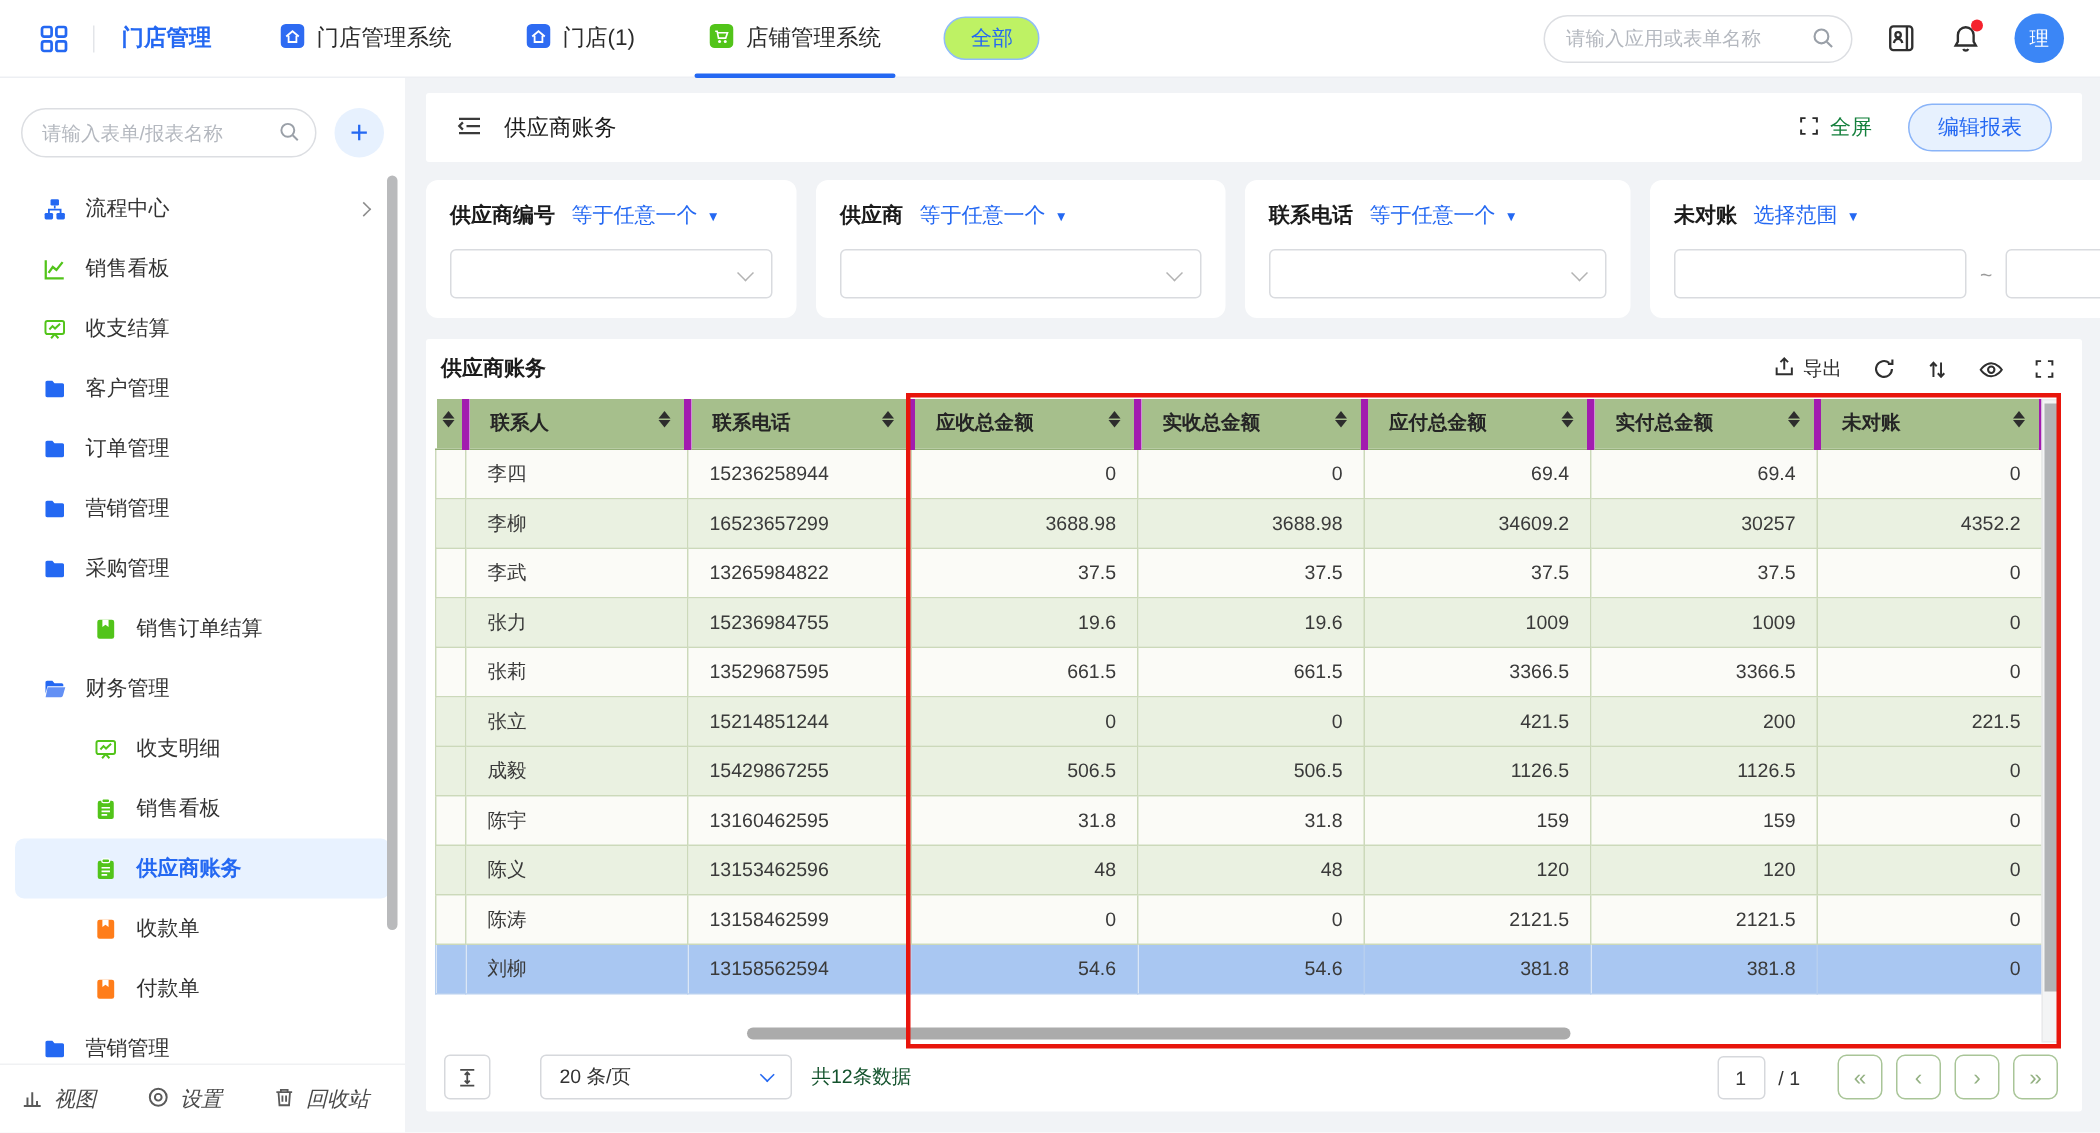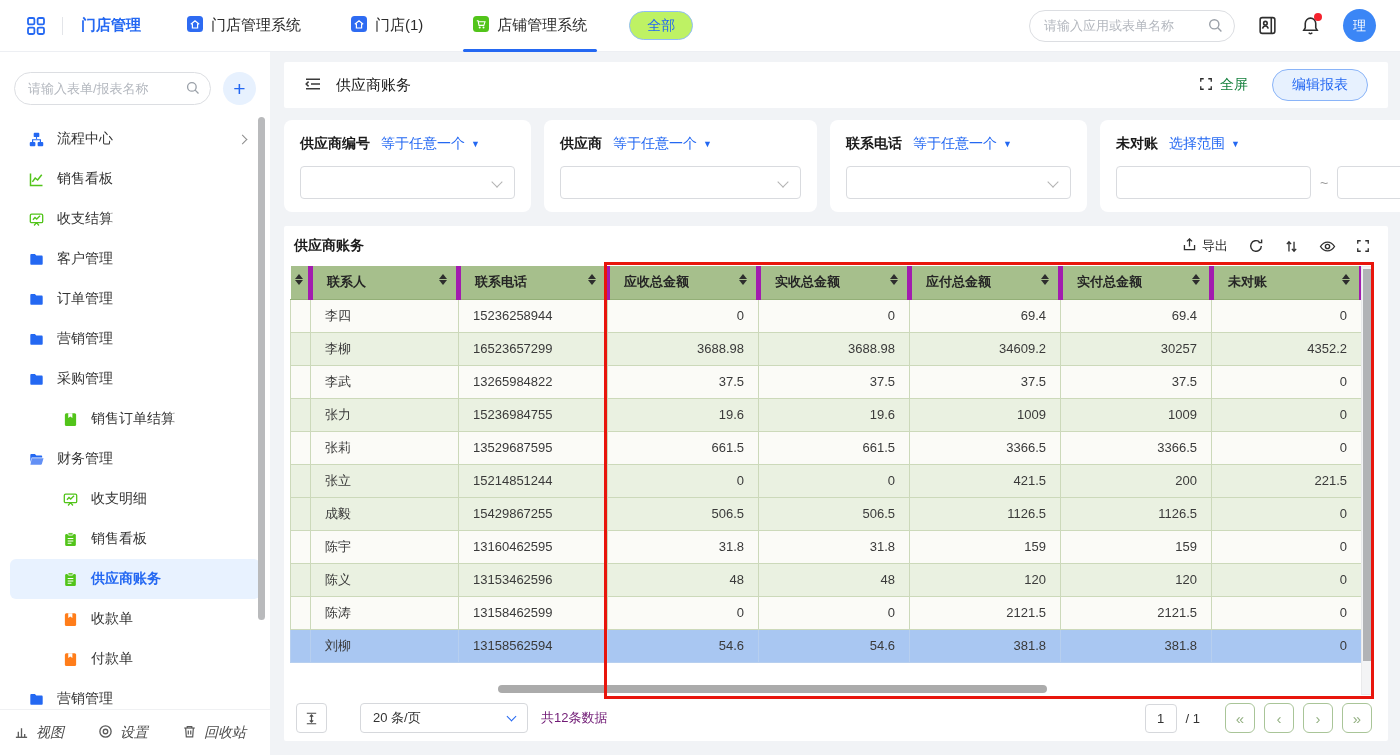--- a/index.html
+++ b/index.html
@@ -87,21 +87,21 @@
   .grid td.num { text-align:right; }
   .vscroll { position:absolute; left:1071px; top:0; width:13px; height:429px; background:#f3f4f5; border:1px solid #e9eaeb; }
   .vthumb { position:absolute; left:1px; width:9px; top:2px; height:392px; background:#b1b3b6; }
   .hthumb { position:absolute; left:208px; top:419px; width:549px; height:8px; background:#ababab; border-radius:4px; z-index:4; }
   .red-box { position:absolute; left:314px; top:-4px; width:770px; height:437px; border:3px solid #e8150c; z-index:6; pointer-events:none; }
 
   .tc-footer { position:absolute; left:0; right:0; bottom:0; height:46px; display:flex; align-items:center; padding:0 16px 0 12px; gap:13px; }
   .rowh-btn { width:31px; height:30px; border:1px solid #d6d8dc; border-radius:4px; background:#fff; display:flex; align-items:center; justify-content:center; cursor:pointer; }
   .psize { width:168px; height:30px; border:1px solid #d6d8dc; border-radius:4px; display:flex; align-items:center; padding:0 12px; font-size:13px; color:#333; position:relative; cursor:pointer; background:#fff;margin-left:20px; }
   .psize .chev { position:absolute; right:12px; top:9px; width:7px; height:7px; border-right:1.6px solid var(--blue,#2468f2); border-bottom:1.6px solid var(--blue,#2468f2); transform:rotate(45deg); }
-  .total-text { color:#701a75; font-size:13px; }
+  .total-text { color:#14532d; font-size:13px; }
   .pager { margin-left:auto; display:flex; align-items:center; gap:9px; }
   .page-input { width:32px; height:29px; border:1px solid #d6d8dc; border-radius:4px; text-align:center; font-size:13px; color:#333; outline:none; font-family:inherit; }
   .page-count { font-size:13px; color:#333; margin-right:16px; }
   .nav-btn { width:30px; height:30px; border:1px solid #a9c598; border-radius:6px; background:#fff; color:#94b183; font-size:15px; display:flex; align-items:center; justify-content:center; cursor:pointer; }
 </style>
 </head>
 <body>
 
 <div class="screen">
 

